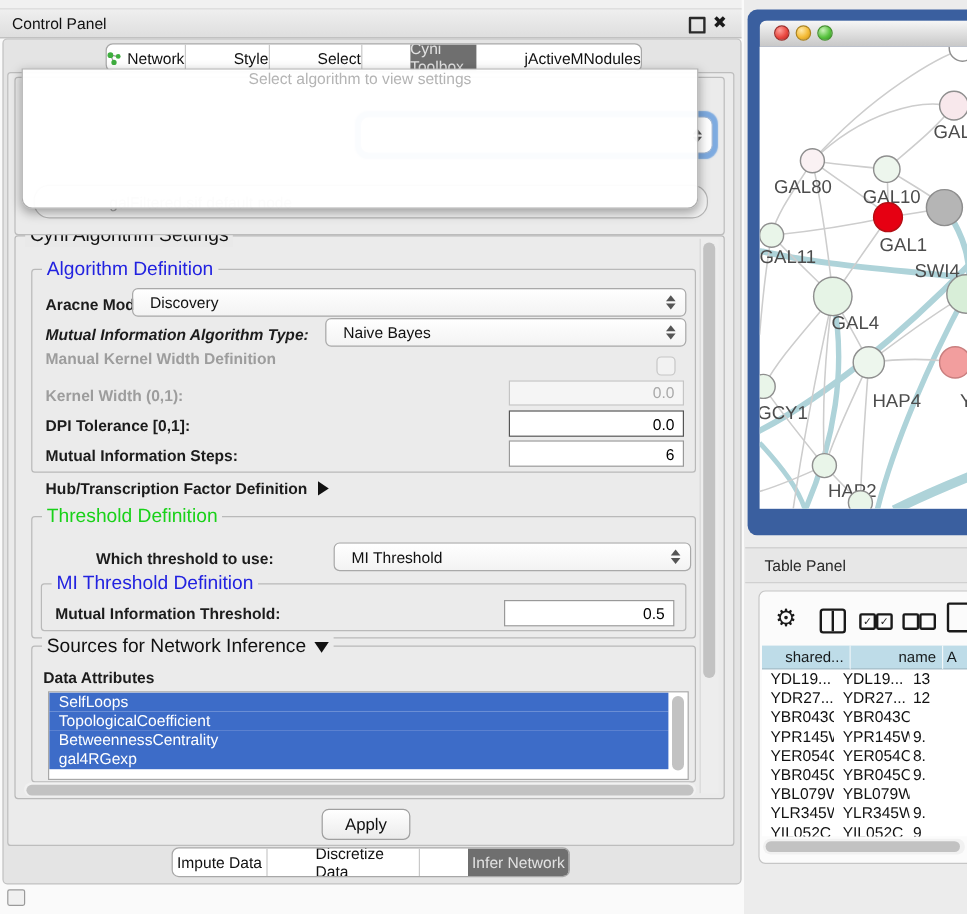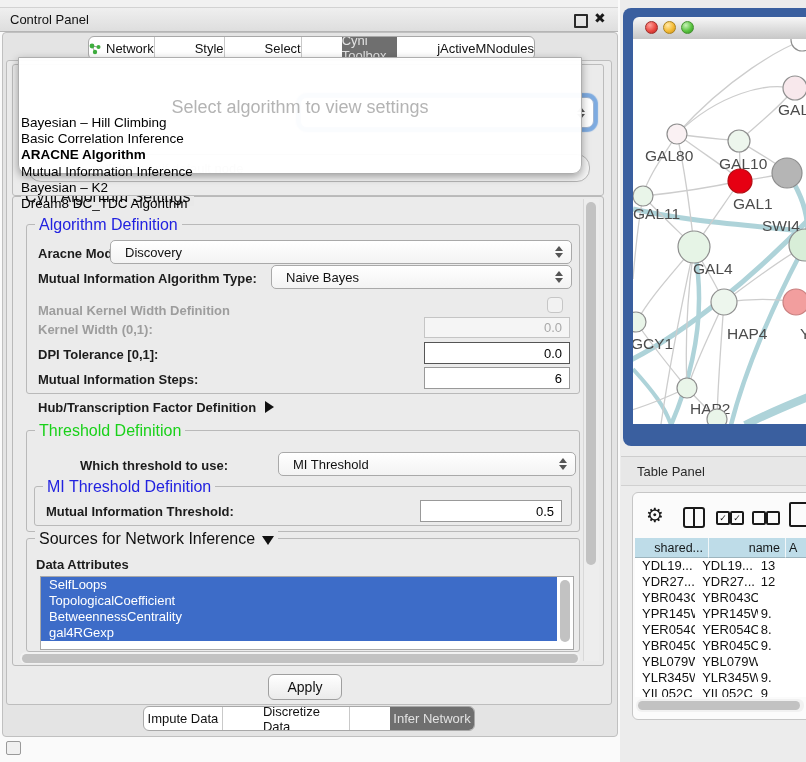--- a/index.html
+++ b/index.html
@@ -19,21 +19,21 @@
   
   .tabbar{left:88px;top:36px;width:445px;height:22px;background:#fff;border:1px solid #a8a8a8;border-radius:6px;
     display:flex;overflow:hidden;z-index:30;gap:40px;}
   .tab{display:flex;align-items:center;justify-content:center;font-size:13px;color:#111;gap:5px;
     border-right:1px solid #c9c9c9;box-sizing:border-box;}
   .tab:last-child{border-right:none;}
   .tab.selected{background:#6f6f6f;color:#e2e2e2;border-right:none;}
   
   .popup{left:18px;top:57px;width:562px;height:115px;background:rgba(255,255,255,0.96);
     border:1px solid #aeaeae;border-radius:0 0 9px 9px;box-shadow:0 3px 9px rgba(0,0,0,0.35);z-index:40;}
-  .popup-title{height:18px;text-align:center;color:#b4b4b4;font-size:18px;padding-top:10px;margin-top:29px;}
+  .popup-title{height:18px;text-align:center;color:#b4b4b4;font-size:13px;padding-top:0;}
   .popup-item{height:16.2px;line-height:16.2px;font-size:13.5px;color:#000;padding-left:2px;white-space:nowrap;}
   .popup-item.bold{font-weight:bold;}
   
   .group-a{left:12px;top:64px;width:590px;height:130px;border:1px solid #bcbcbc;border-radius:3px;background:#ebebeb;z-index:10;}
   .focus-combo{left:300px;top:97px;width:292px;height:29px;background:#fff;border:1px solid #9fb6d4;border-radius:7px;
     box-shadow:0 0 1px 4px rgba(90,150,220,0.75);z-index:11;display:flex;align-items:center;}
   .gal-combo{left:28px;top:154px;width:562px;height:28px;background:#f4f4f4;border:1px solid #b6b6b6;border-radius:13px;
     z-index:11;display:flex;align-items:center;color:#a9a9a9;font-size:13px;padding-left:62px;box-sizing:border-box;}
   
   .group{position:absolute;border:1px solid #b9b9b9;border-radius:3px;}
@@ -134,28 +134,20 @@
     <div class="tab selected" style="width: 105px;">
       <span>Cyni Toolbox</span>
     </div>
     <div class="tab" style="width: 133px;">
       <span>jActiveMNodules</span>
     </div>
   </div>
 
 <div class="abs popup">
   <div class="popup-title">Select algorithm to view settings</div>
-  <div id="popup-items">
-      <div class="popup-item">Bayesian – Hill Climbing</div>
-      <div class="popup-item">Basic Correlation Inference</div>
-      <div class="popup-item bold">ARACNE Algorithm</div>
-      <div class="popup-item">Mutual Information Inference</div>
-      <div class="popup-item">Bayesian – K2</div>
-      <div class="popup-item">Dream8 DC_TDC Algorithm</div>
-    </div>
 </div>
 
 <div class="abs group" style="left:12px;top:196px;width:590px;height:468px;">
   <span class="group-label" style="background:#e9e9e9;color:#111;">Cyni Algorithm Settings</span>
 </div>
 
 <div class="abs vscroll-track" style="left:583px;top:199px;width:15px;height:462px;">
   <div class="thumb" style="left:2px;top:3px;width:10px;height:363px;"></div>
 </div>
 
@@ -163,29 +155,29 @@
   <span class="group-label" style="color:#2222e0;">Algorithm Definition</span>
 </div>
 <span class="lbl" style="left:38px;top:246px;">Aracne Mode:</span>
 <div class="combo" style="left:110px;top:240px;width:462px;height:24px;">
   <span class="cval">Discovery</span>
   <span class="arrows">
       <span class="up"></span>
       <span class="dn"></span>
     </span>
 </div>
-<span class="lbl" style="left:38px;top:271px;">Mutual Information Algorithm Type:</span>
+<span class="lbl" style="left:38px;top:271px;font-style:italic;">Mutual Information Algorithm Type:</span>
 <div class="combo" style="left:271px;top:265px;width:301px;height:24px;">
   <span class="cval">Naive Bayes</span>
   <span class="arrows">
       <span class="up"></span>
       <span class="dn"></span>
     </span>
 </div>
-<span class="lbl dis" style="left:38px;top:303px;">Manual Kernel Width Definition</span>
+<span class="lbl dis" style="left:38px;top:291px;">Manual Kernel Width Definition</span>
 <span class="checkbox" style="left:547px;top:297px;"></span>
 <span class="lbl dis" style="left:38px;top:322px;">Kernel Width (0,1):</span>
 <div class="field dis" style="left:424px;top:317px;width:146px;height:21px;">
   <span>0.0</span>
 </div>
 <span class="lbl" style="left:38px;top:347px;">DPI Tolerance [0,1]:</span>
 <div class="field" style="left:424px;top:342px;width:146px;height:22px;border-color:#555;">
   <span>0.0</span>
 </div>
 <span class="lbl" style="left:38px;top:372px;">Mutual Information Steps:</span>

